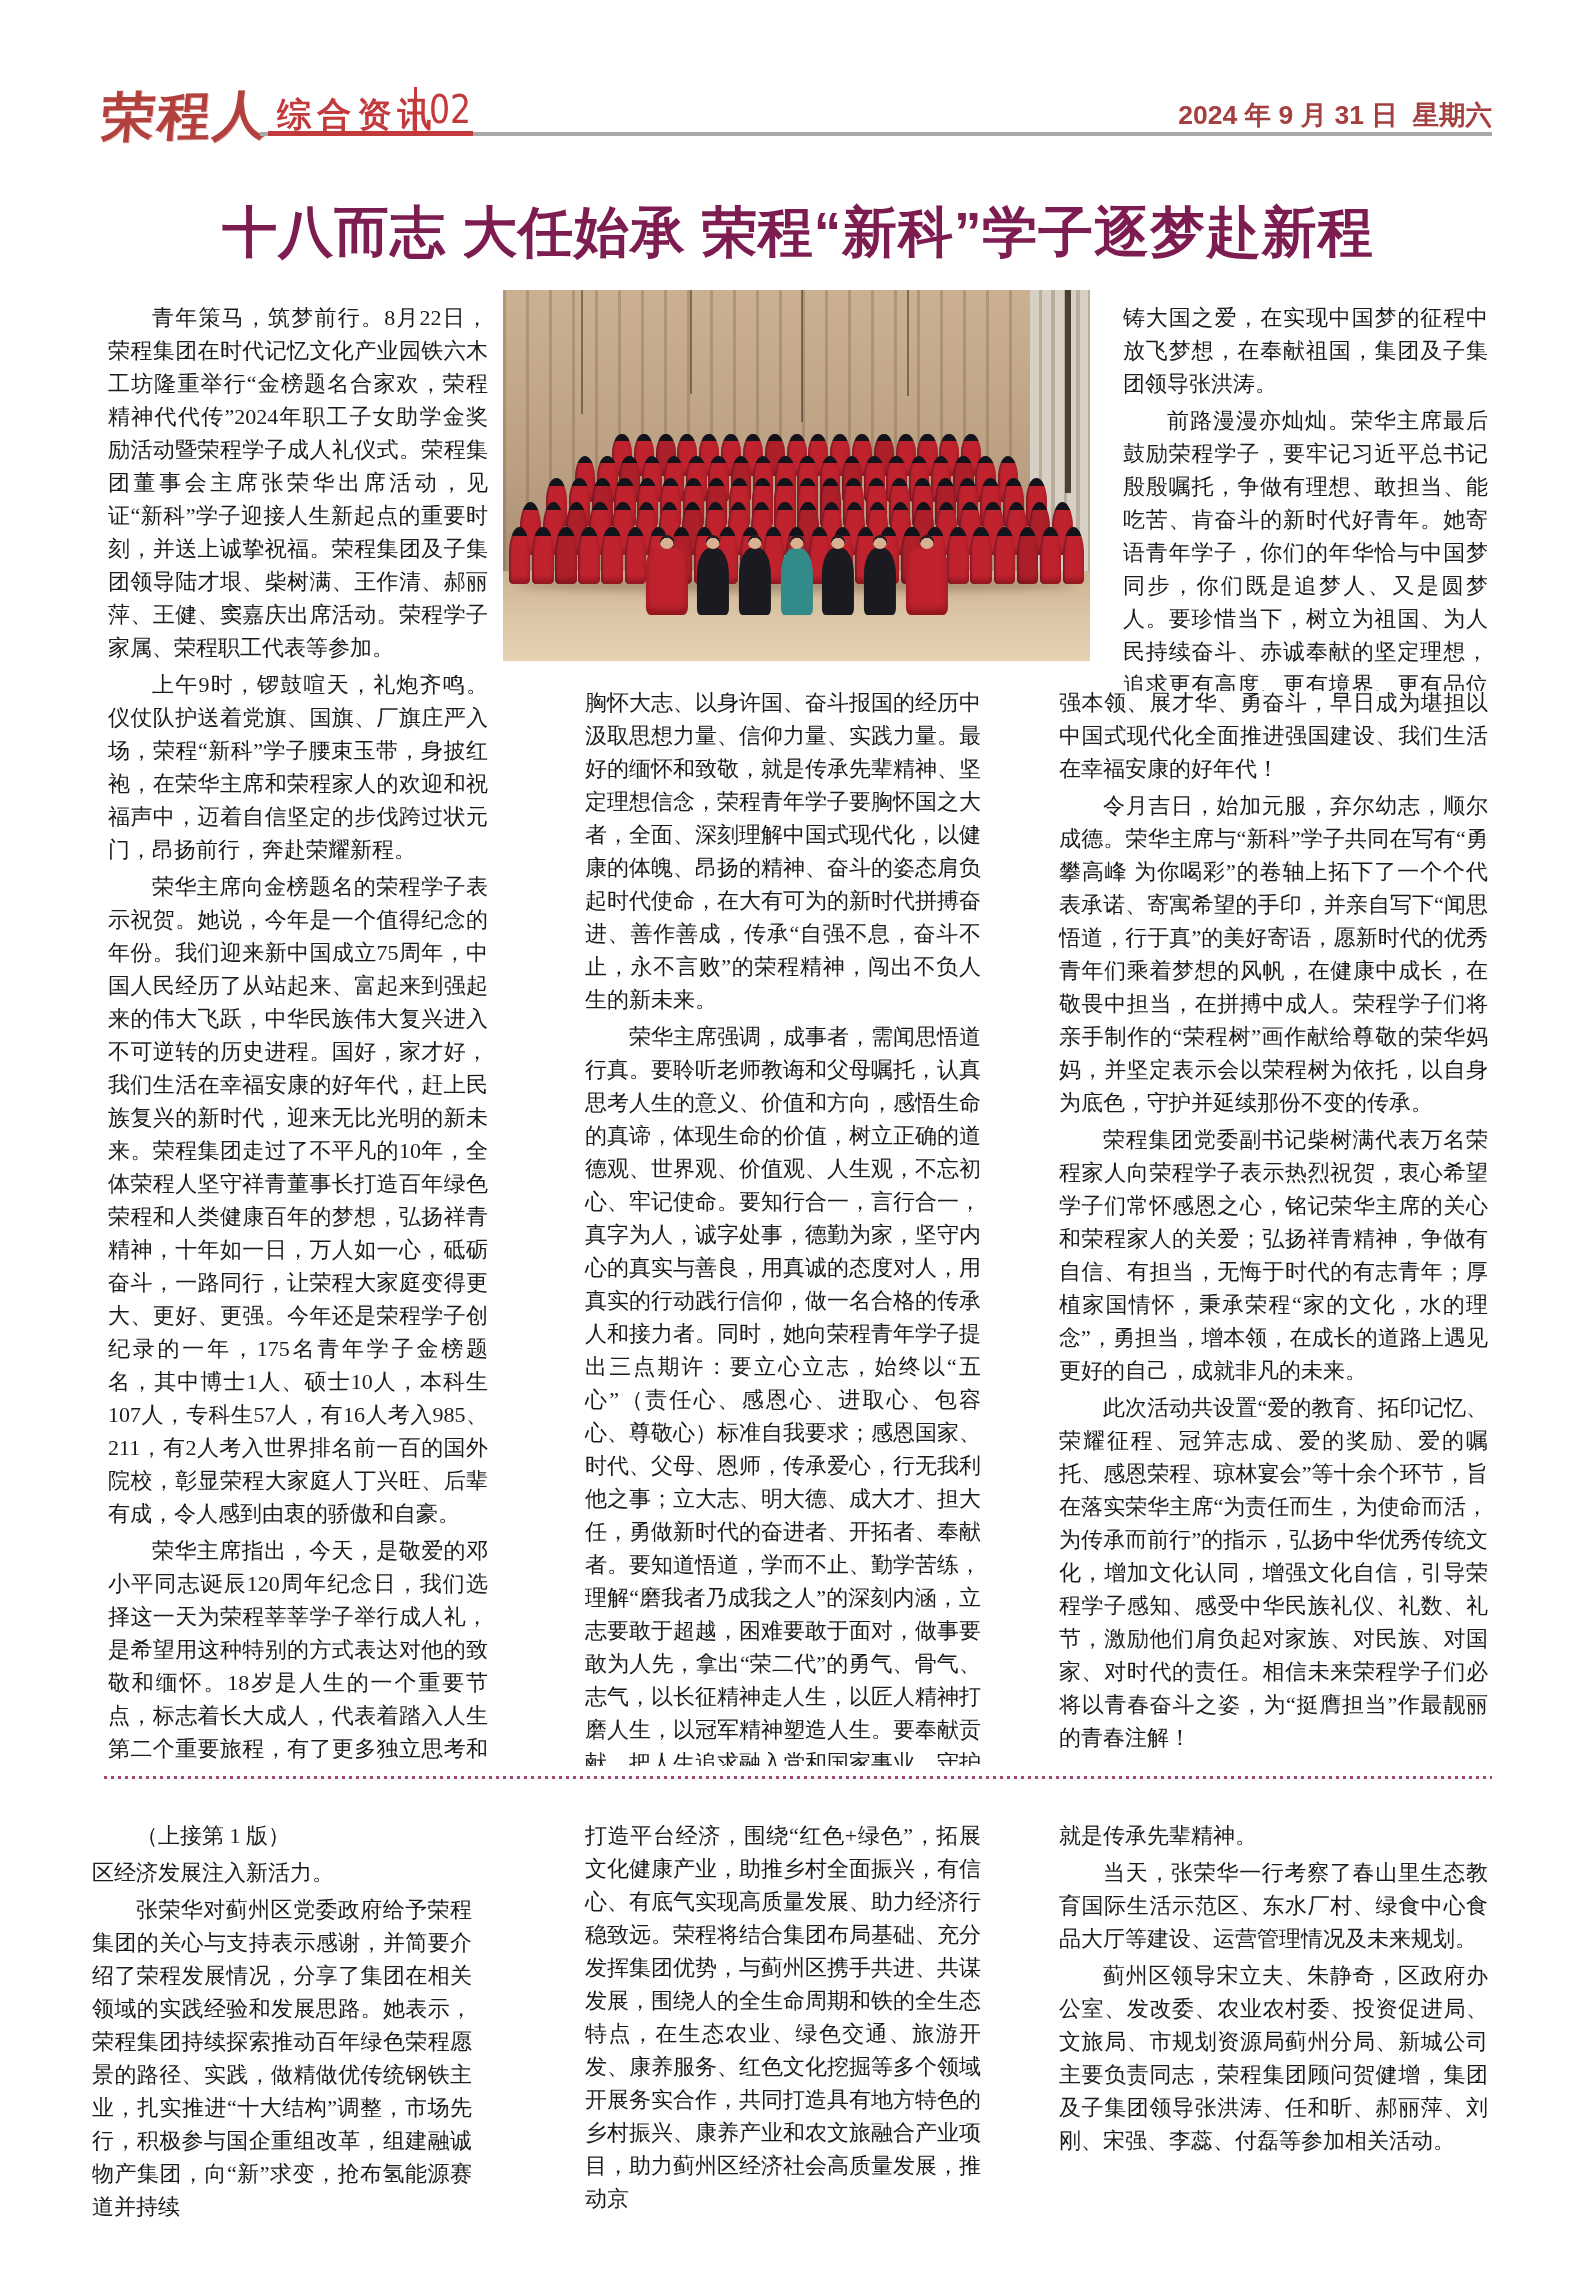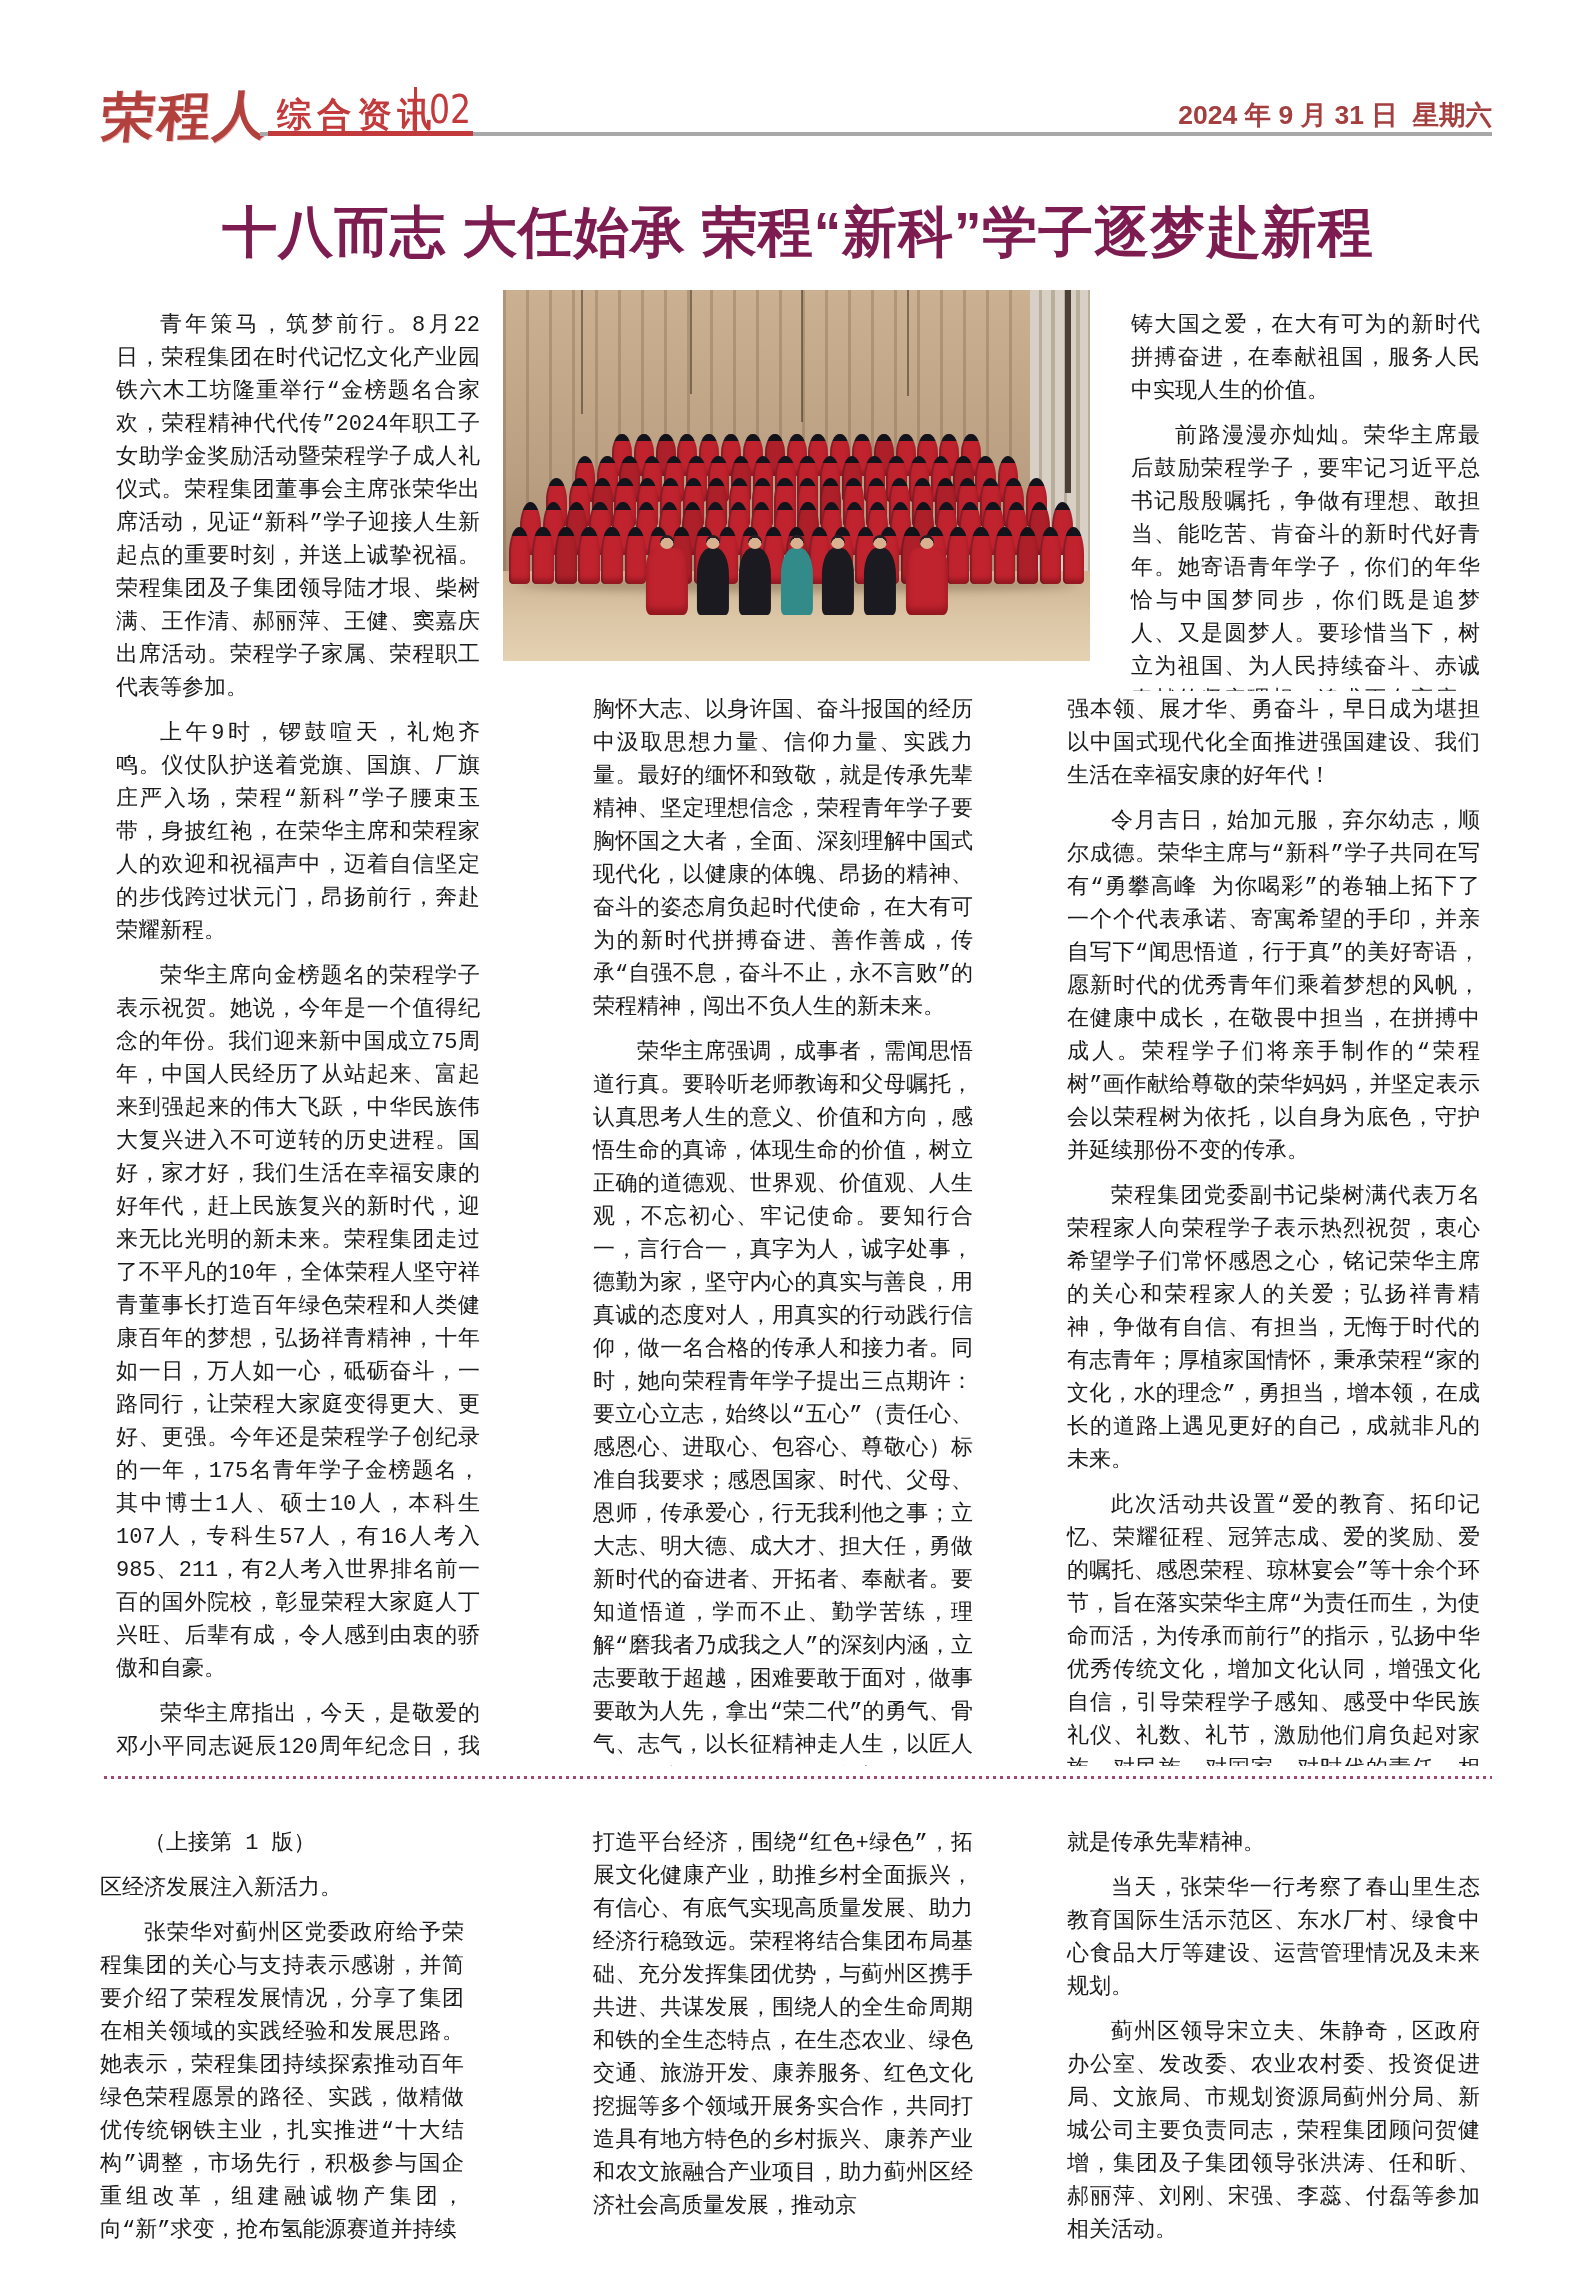--- a/index.html
+++ b/index.html
@@ -22,21 +22,21 @@
   .rule-gray{position:absolute;left:260px;top:132px;width:1232px;height:3.5px;background:var(--rule_gray);}
   .rule-red{position:absolute;left:268px;top:131px;width:205px;height:5.3px;background:var(--masthead_red);}
 
   
   .headline{position:absolute;left:104px;top:200px;width:1388px;margin:0;text-align:center;
         font-size:55px;line-height:65px;font-weight:900;color:var(--headline);
         font-family:"Liberation Sans","DejaVu Sans",sans-serif;letter-spacing:0.9px;}
 
   
   .col{position:absolute;font-size:22px;line-height:33px;text-align:justify;overflow:hidden;}
-  .col p{margin:12px;text-indent:2em;font-family:Liberation Mono, monospace;}
+  .col p{margin:4px;text-indent:2em;}
   .col p.noindent{text-indent:0;}
   .col1{left:104px;top:297px;width:388px;height:1467px;}
   .col2{left:581px;top:682px;width:404px;height:1084px;}
   .col3top{left:1119px;top:297px;width:373px;height:394px;}
   .col3bot{left:1055px;top:682px;width:437px;height:1084px;}
 
   
   .photo{position:absolute;left:503px;top:290px;width:587px;height:371px;margin:0;
          overflow:hidden;background:#c3a98b;}
   .curtain{position:absolute;left:0;top:0;width:100%;height:281px;
@@ -251,21 +251,21 @@
         <p>青年策马，筑梦前行。8月22日，荣程集团在时代记忆文化产业园铁六木工坊隆重举行“金榜题名合家欢，荣程精神代代传”2024年职工子女助学金奖励活动暨荣程学子成人礼仪式。荣程集团董事会主席张荣华出席活动，见证“新科”学子迎接人生新起点的重要时刻，并送上诚挚祝福。荣程集团及子集团领导陆才垠、柴树满、王作清、郝丽萍、王健、窦嘉庆出席活动。荣程学子家属、荣程职工代表等参加。</p>
         <p>上午9时，锣鼓喧天，礼炮齐鸣。仪仗队护送着党旗、国旗、厂旗庄严入场，荣程“新科”学子腰束玉带，身披红袍，在荣华主席和荣程家人的欢迎和祝福声中，迈着自信坚定的步伐跨过状元门，昂扬前行，奔赴荣耀新程。</p>
         <p>荣华主席向金榜题名的荣程学子表示祝贺。她说，今年是一个值得纪念的年份。我们迎来新中国成立75周年，中国人民经历了从站起来、富起来到强起来的伟大飞跃，中华民族伟大复兴进入不可逆转的历史进程。国好，家才好，我们生活在幸福安康的好年代，赶上民族复兴的新时代，迎来无比光明的新未来。荣程集团走过了不平凡的10年，全体荣程人坚守祥青董事长打造百年绿色荣程和人类健康百年的梦想，弘扬祥青精神，十年如一日，万人如一心，砥砺奋斗，一路同行，让荣程大家庭变得更大、更好、更强。今年还是荣程学子创纪录的一年，175名青年学子金榜题名，其中博士1人、硕士10人，本科生107人，专科生57人，有16人考入985、211，有2人考入世界排名前一百的国外院校，彰显荣程大家庭人丁兴旺、后辈有成，令人感到由衷的骄傲和自豪。</p>
         <p>荣华主席指出，今天，是敬爱的邓小平同志诞辰120周年纪念日，我们选择这一天为荣程莘莘学子举行成人礼，是希望用这种特别的方式表达对他的致敬和缅怀。18岁是人生的一个重要节点，标志着长大成人，代表着踏入人生第二个重要旅程，有了更多独立思考和生活的空间，可以有更多的担当。希望荣程学子在开启人生新篇章之际，认知自己、知晓使命、学会思考，铭记历史、心怀感恩、担当作为，从一代代伟人们青年时期</p>
       </div>
     <div class="col col2">
         <p class="noindent">胸怀大志、以身许国、奋斗报国的经历中汲取思想力量、信仰力量、实践力量。最好的缅怀和致敬，就是传承先辈精神、坚定理想信念，荣程青年学子要胸怀国之大者，全面、深刻理解中国式现代化，以健康的体魄、昂扬的精神、奋斗的姿态肩负起时代使命，在大有可为的新时代拼搏奋进、善作善成，传承“自强不息，奋斗不止，永不言败”的荣程精神，闯出不负人生的新未来。</p>
         <p>荣华主席强调，成事者，需闻思悟道行真。要聆听老师教诲和父母嘱托，认真思考人生的意义、价值和方向，感悟生命的真谛，体现生命的价值，树立正确的道德观、世界观、价值观、人生观，不忘初心、牢记使命。要知行合一，言行合一，真字为人，诚字处事，德勤为家，坚守内心的真实与善良，用真诚的态度对人，用真实的行动践行信仰，做一名合格的传承人和接力者。同时，她向荣程青年学子提出三点期许：要立心立志，始终以“五心”（责任心、感恩心、进取心、包容心、尊敬心）标准自我要求；感恩国家、时代、父母、恩师，传承爱心，行无我利他之事；立大志、明大德、成大才、担大任，勇做新时代的奋进者、开拓者、奉献者。要知道悟道，学而不止、勤学苦练，理解“磨我者乃成我之人”的深刻内涵，立志要敢于超越，困难要敢于面对，做事要敢为人先，拿出“荣二代”的勇气、骨气、志气，以长征精神走人生，以匠人精神打磨人生，以冠军精神塑造人生。要奉献贡献，把人生追求融入党和国家事业，守护好、传承好中华优秀传统文化和品质品格，继承好家风家训，以小家之情</p>
       </div>
     <div class="col col3top">
-        <p class="noindent">铸大国之爱，在大有可为的新时代拼搏奋进，在奉献祖国，服务人民中实现人生的价值。</p>
+        <p class="noindent">铸大国之爱，在实现中国梦的征程中放飞梦想，在奉献祖国，集团及子集团领导张洪涛。</p>
         <p>前路漫漫亦灿灿。荣华主席最后鼓励荣程学子，要牢记习近平总书记殷殷嘱托，争做有理想、敢担当、能吃苦、肯奋斗的新时代好青年。她寄语青年学子，你们的年华恰与中国梦同步，你们既是追梦人、又是圆梦人。要珍惜当下，树立为祖国、为人民持续奋斗、赤诚奉献的坚定理想，追求更有高度、更有境界、更有品位的人生，在强国梦中</p>
       </div>
     <div class="col col3bot">
         <p class="noindent">强本领、展才华、勇奋斗，早日成为堪担以中国式现代化全面推进强国建设、我们生活在幸福安康的好年代！</p>
         <p>令月吉日，始加元服，弃尔幼志，顺尔成德。荣华主席与“新科”学子共同在写有“勇攀高峰 为你喝彩”的卷轴上拓下了一个个代表承诺、寄寓希望的手印，并亲自写下“闻思悟道，行于真”的美好寄语，愿新时代的优秀青年们乘着梦想的风帆，在健康中成长，在敬畏中担当，在拼搏中成人。荣程学子们将亲手制作的“荣程树”画作献给尊敬的荣华妈妈，并坚定表示会以荣程树为依托，以自身为底色，守护并延续那份不变的传承。</p>
         <p>荣程集团党委副书记柴树满代表万名荣程家人向荣程学子表示热烈祝贺，衷心希望学子们常怀感恩之心，铭记荣华主席的关心和荣程家人的关爱；弘扬祥青精神，争做有自信、有担当，无悔于时代的有志青年；厚植家国情怀，秉承荣程“家的文化，水的理念”，勇担当，增本领，在成长的道路上遇见更好的自己，成就非凡的未来。</p>
         <p>此次活动共设置“爱的教育、拓印记忆、荣耀征程、冠笄志成、爱的奖励、爱的嘱托、感恩荣程、琼林宴会”等十余个环节，旨在落实荣华主席“为责任而生，为使命而活，为传承而前行”的指示，弘扬中华优秀传统文化，增加文化认同，增强文化自信，引导荣程学子感知、感受中华民族礼仪、礼数、礼节，激励他们肩负起对家族、对民族、对国家、对时代的责任。相信未来荣程学子们必将以青春奋斗之姿，为“挺膺担当”作最靓丽的青春注解！</p>
       </div>
   </main>
 

